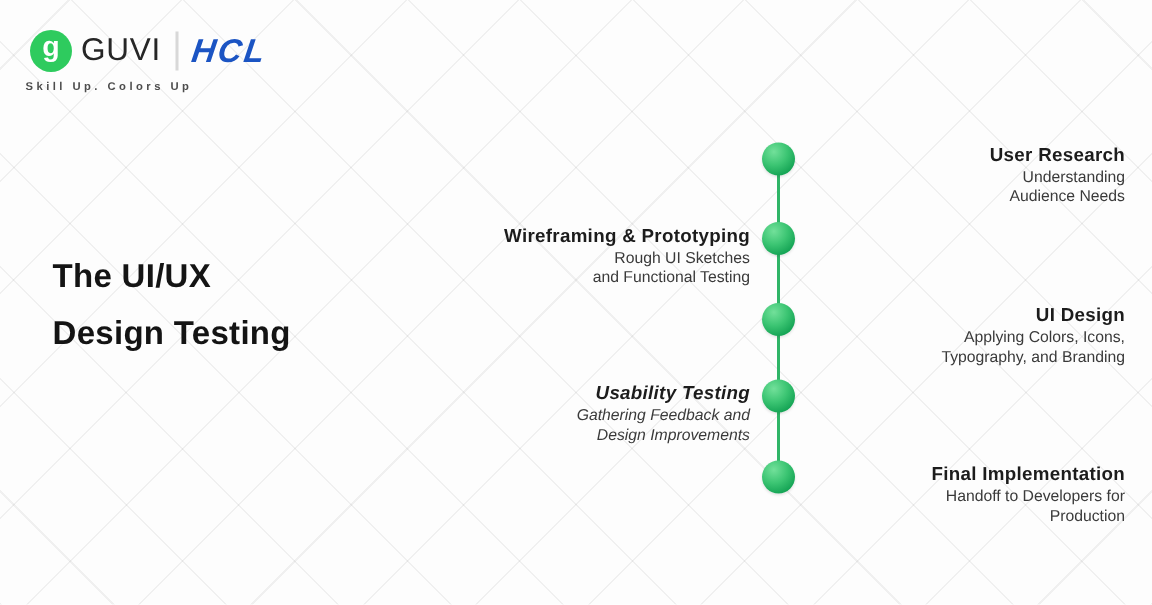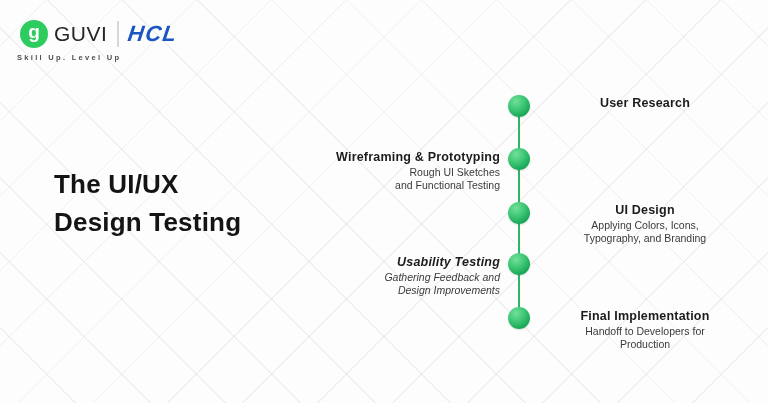--- a/index.html
+++ b/index.html
@@ -63,22 +63,22 @@
     left: 17px; top: 53px;
     font-size: 7.5px;
     font-weight: 600;
     letter-spacing: 2.3px;
     color: #4d4d4d;
   }
 
   
   .main-title {
     position: absolute;
-    left: 54px; top: 165px;
-    font-size: 26px;
+    left: 35px; top: 165px;
+    font-size: 22px;
     font-weight: 800;
     line-height: 38px;
     color: #141414;
     letter-spacing: 0.2px;
   }
 
   
   .tl-line {
     position: absolute;
     left: 518px; top: 106px;
@@ -96,21 +96,21 @@
   .node-1 { top: 95px; }
   .node-2 { top: 148px; }
   .node-3 { top: 202px; }
   .node-4 { top: 253px; }
   .node-5 { top: 307px; }
 
   .tl-item {
     position: absolute;
     width: 210px;
   }
-  .tl-item.right { left: 540px; text-align: center; }
+  .tl-item.right { left: 540px; text-align: right; }
   .tl-item.left  { right: 268px; text-align: right; }
   .item-1 { top: 96px; }
   .item-2 { top: 150px; }
   .item-3 { top: 203px; }
   .item-4 { top: 255px; font-style: italic; }
   .item-5 { top: 309px; }
 
   .tl-title {
     font-size: 12.5px;
     font-weight: 700;
@@ -131,36 +131,38 @@
 <div class="canvas">
 
   <div class="logo-row">
     <div class="guvi-badge">
       <span>g</span>
     </div>
     <div class="guvi-word">GUVI</div>
     <div class="logo-divider"></div>
     <div class="hcl-word">HCL</div>
   </div>
-  <div class="tagline">Skill Up. Level Up</div>
+  <div class="tagline">Skill Up. Colors Up</div>
 
   <div class="main-title">
     <div>The UI/UX</div>
     <div>Design Testing</div>
   </div>
 
   <div class="tl-line"></div>
   <div class="tl-node node-1"></div>
   <div class="tl-node node-2"></div>
   <div class="tl-node node-3"></div>
   <div class="tl-node node-4"></div>
   <div class="tl-node node-5"></div>
 
   <div class="tl-item right item-1">
     <div class="tl-title">User Research</div>
+    <div class="tl-desc">Understanding
+Audience Needs</div>
   </div>
 
   <div class="tl-item left item-2">
     <div class="tl-title">Wireframing &amp; Prototyping</div>
     <div class="tl-desc">Rough UI Sketches
 and Functional Testing</div>
   </div>
 
   <div class="tl-item right item-3">
     <div class="tl-title">UI Design</div>

